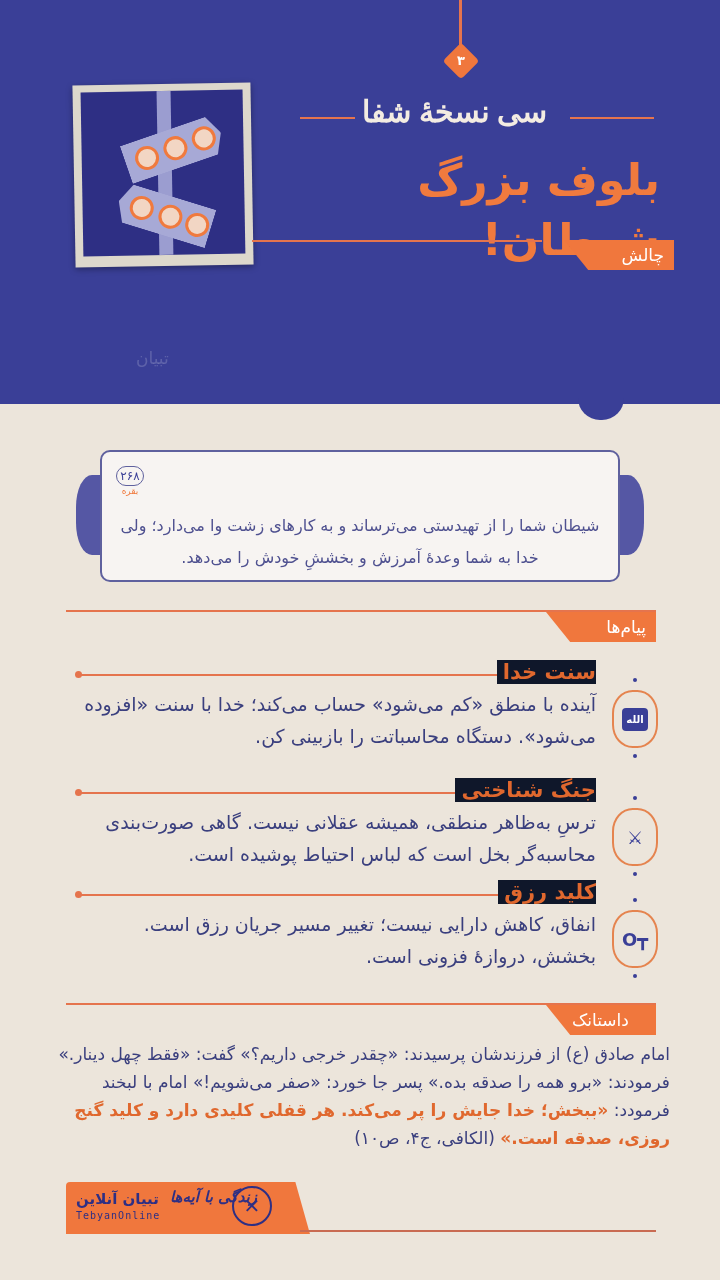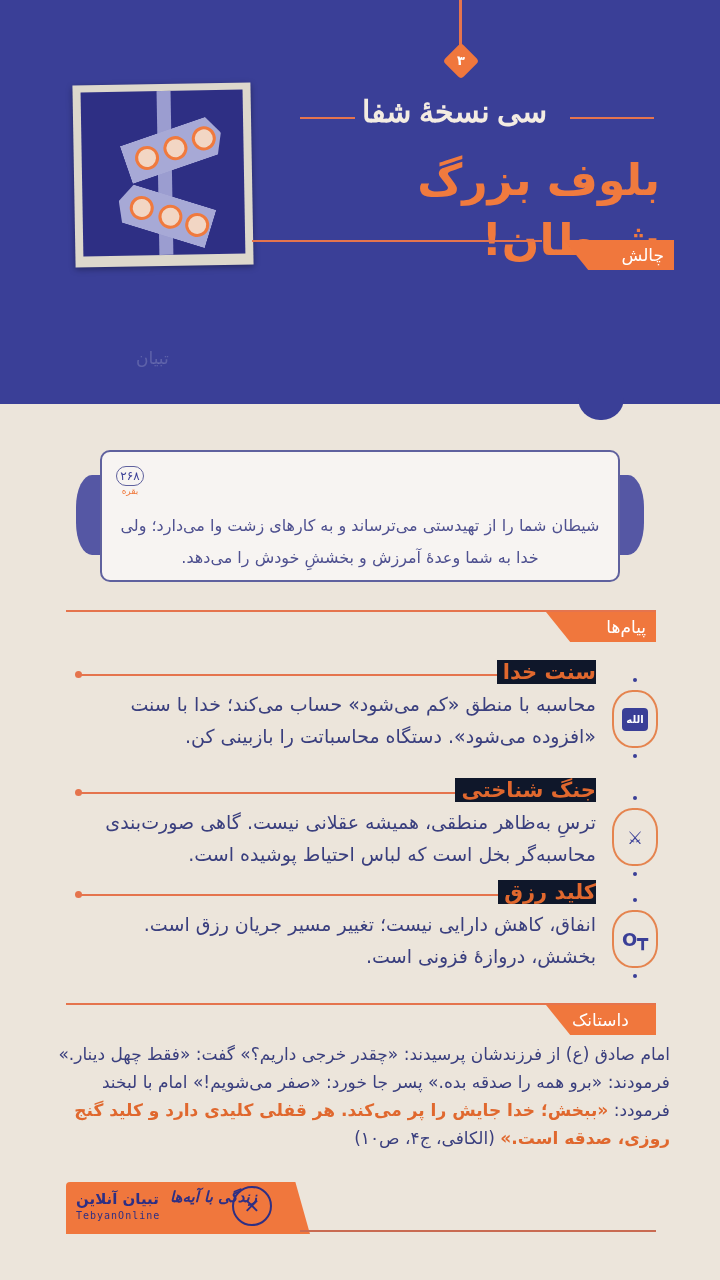--- a/index.html
+++ b/index.html
@@ -173,21 +173,21 @@
 <div class="tab tab-msgs">پیام‌ها</div>
 
 <div class="msg msg-1">
   <div class="dot" style="top:18px"></div>
   <div class="msg-icon">
       <span style="background:#3a3f97;color:#fff;font-size:10px;padding:6px 4px;border-radius:4px">الله</span>
     </div>
   <div class="dot" style="top:94px"></div>
   <div class="msg-rule"></div>
   <div class="msg-title">سنت خدا</div>
-  <div class="msg-text">محاسبه با منطق «کم می‌شود» حساب می‌کند؛ خدا با سنت «افزوده می‌شود». دستگاه محاسباتت را بازبینی کن.</div>
+  <div class="msg-text">آینده با منطق «کم می‌شود» حساب می‌کند؛ خدا با سنت «افزوده می‌شود». دستگاه محاسباتت را بازبینی کن.</div>
 </div>
 
 <div class="msg msg-2">
   <div class="dot" style="top:18px"></div>
   <div class="msg-icon">
       <span>⚔</span>
     </div>
   <div class="dot" style="top:94px"></div>
   <div class="msg-rule"></div>
   <div class="msg-title">جنگ شناختی</div>

